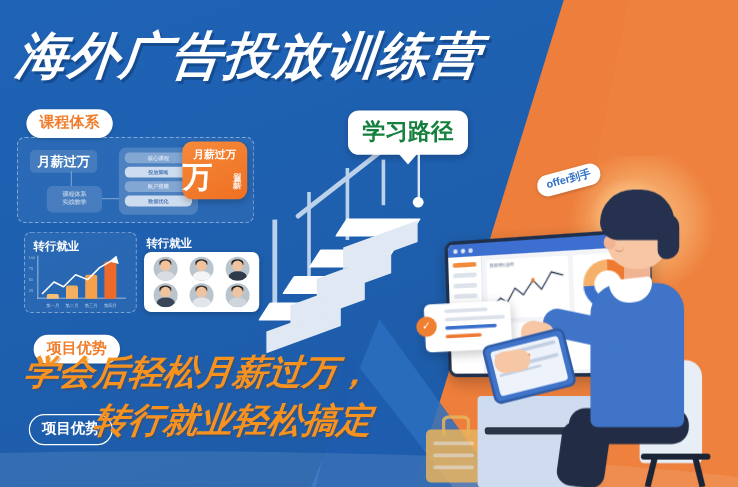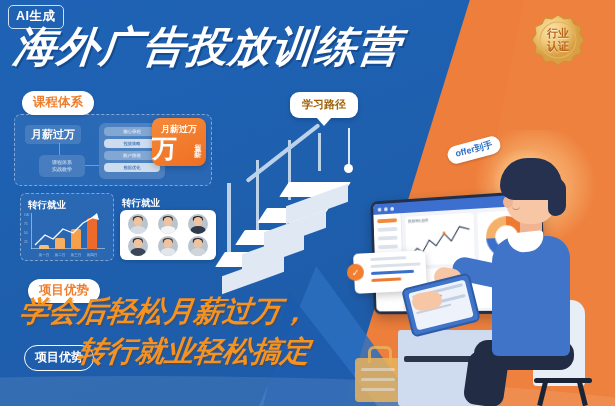--- a/index.html
+++ b/index.html
@@ -196,21 +196,21 @@
     text-shadow:1.5px 1.5px 0 rgba(120,55,10,.25);
     transform:skewX(-7deg);
   }
   .slogan1{left:20px;top:297px;}
   .slogan2{left:78px;top:337px;}
   
   .bubble{
     position:absolute;left:290px;top:92px;
     background:#ffffff;border-radius:9px;
     padding:5px 12px 6px;
-    color:#a16207;font-size:11px;font-weight:900;
+    color:#15803d;font-size:19px;font-weight:900;
     box-shadow:0 2px 5px rgba(0,0,0,.2);
     white-space:nowrap;
   }
   .bubble:after{
     content:"";position:absolute;left:50%;bottom:-8px;
     transform:translateX(-50%);
     border-left:8px solid transparent;border-right:8px solid transparent;
     border-top:9px solid #ffffff;
   }
   .bubble-line{
@@ -395,45 +395,23 @@
 
   <div class="bg-blue"></div>
   <div class="bg-orange"></div>
   <div class="bg-orange2"></div>
   <div class="bg-blue-wedge"></div>
   <div class="bg-blue-wedge2"></div>
   <div class="bg-bottom-curve"></div>
   <div class="glow" style="left:470px;top:130px;width:130px;height:110px;opacity:.75;"></div>
   <div class="glow" style="left:490px;top:150px;width:70px;height:60px;opacity:.8;"></div>
 
-  <div class="ai-badge">AI生成</div>
 
   <div class="main-title">海外广告投放训练营</div>
 
-  <div class="seal">
-    <svg viewBox="0 0 54 54" width="54" height="54">
-      <defs>
-        <radialGradient id="gseal" cx="38%" cy="32%">
-          <stop offset="0%" stop-color="#fbe3ac"></stop>
-          <stop offset="55%" stop-color="#f0c878"></stop>
-          <stop offset="100%" stop-color="#d99f42"></stop>
-        </radialGradient>
-      </defs>
-      <g transform="translate(27,27)">
-        <g>
-          <path d="M0,-25 L6,-21 L13,-22 L16,-16 L23,-13 L22,-6 L26,0 L22,6 L23,13 L16,16 L13,22 L6,21 L0,25 L-6,21 L-13,22 L-16,16 L-23,13 L-22,6 L-26,0 L-22,-6 L-23,-13 L-16,-16 L-13,-22 L-6,-21 Z" fill="url(#gseal)" stroke="#c99338" stroke-width="1"></path>
-          <circle r="18" fill="none" stroke="#e0b463" stroke-width="1.2"></circle>
-        </g>
-      </g>
-    </svg>
-    <div class="seal-text">
-      <span>行业</span>
-      <span>认证</span>
-    </div>
-  </div>
 
   <div class="pill" style="left:22px;top:91px;">课程体系</div>
 
   <div class="course-box">
     <div class="cs-label">月薪过万</div>
     <div class="cs-connector" style="left:44px;top:28px;width:1px;height:12px;"></div>
     <div class="cs-node">
       <span>课程体系</span>
       <span>实战教学</span>
     </div>

